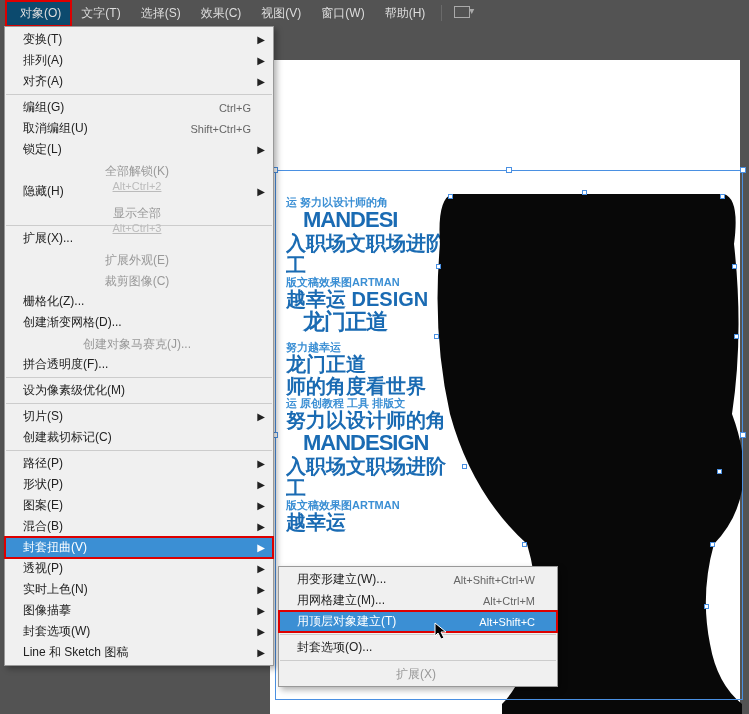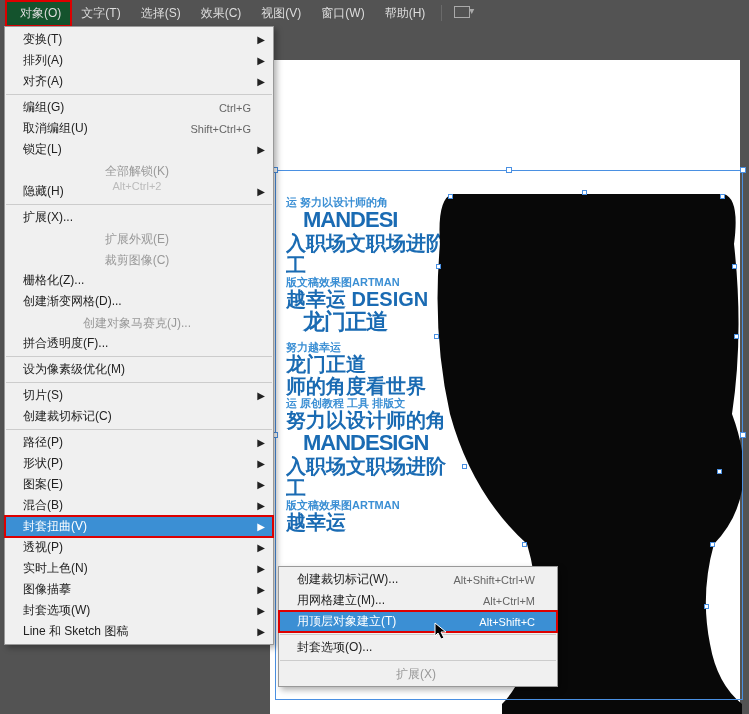--- a/index.html
+++ b/index.html
@@ -1,20 +1,20 @@
 <!DOCTYPE html>
 <html><head>
 <meta charset="utf-8">
 <style>
 * { margin: 0; padding: 0; box-sizing: border-box; font-family: "Microsoft YaHei", sans-serif; }
 body { background: #535353; width: 749px; height: 714px; overflow: hidden; position: relative; }
 
 .menubar { height: 26px; background: #535353; display: flex; align-items: center; padding-left: 6px; color: #ddd; font-size: 12px; }
 .menubar-item { padding: 4px 10px; cursor: pointer; }
-.menubar-item.active { background: #14532d; outline: 2px solid #d00; outline-offset: -1px; padding-left: 14px; }
+.menubar-item.active { background: #0c4a6e; outline: 2px solid #d00; outline-offset: -1px; padding-left: 14px; }
 .menubar-divider { width: 1px; height: 16px; background: #6a6a6a; margin: 0 6px; }
 .menubar-icon { width: 18px; height: 14px; margin-left: 6px; position: relative; }
 .menubar-icon::before { content:""; position:absolute; left:0; top:0; width:14px; height:10px; border:1px solid #aaa; }
 .menubar-icon::after { content:"▾"; position:absolute; right:-2px; top:-1px; color:#aaa; font-size:10px; }
 
 .canvas { position: absolute; left: 0; top: 26px; right: 0; bottom: 0; background: #535353; }
 .white-area { position: absolute; left: 270px; top: 34px; width: 470px; height: 654px; background: #fff; }
 .sel-box { position:absolute; left:275px; top:144px; width:468px; height:530px; border:1px solid #4a90e2; }
 .sel-handle { position:absolute; width:6px; height:6px; background:#fff; border:1px solid #4a90e2; }
 
@@ -29,21 +29,21 @@
 
 .dropdown { position:absolute; left:4px; top:26px; width:270px; background:#f0f0f0; border:1px solid #999; box-shadow:3px 3px 6px rgba(0,0,0,0.3); font-size:12px; color:#222; padding:2px 0; }
 .submenu { position:absolute; left:278px; top:566px; width:280px; background:#f0f0f0; border:1px solid #999; box-shadow:3px 3px 6px rgba(0,0,0,0.3); font-size:12px; color:#222; padding:2px 0; }
 .menu-item { display:flex; justify-content:space-between; align-items:center; padding:3px 22px 3px 18px; height:21px; position:relative; }
 .menu-item.disabled { color:#999;flex-direction:column; }
 .menu-item.highlight { background:#3b8fd4; color:#fff; }
 .menu-item.boxed { outline:2px solid #d00; outline-offset:-1px; }
 .menu-item .arrow { position:absolute; right:8px; font-size:10px; }
 .menu-item .shortcut { color:#666; font-size:11px; }
 .menu-item.highlight .shortcut { color:#fff; }
-.menu-item.disabled .shortcut { color:#bbb; }
+.menu-item.disabled .shortcut { color:#bbb;text-decoration:underline; }
 .menu-sep { height:1px; background:#ccc; margin:2px 1px; }
 
 .cursor { position:absolute; left:434px; top:622px; pointer-events:none; }
 .cursor svg { width:16px; height:20px; }
 </style>
 </head>
 <body>
 
 <div class="menubar">
   <div class="menubar-item active">对象(O)</div>
@@ -133,20 +133,24 @@
       <span class="arrow">▶</span>
     </div>
     <div class="menu-item disabled">
       <span>全部解锁(K)</span>
       <span class="shortcut">Alt+Ctrl+2</span>
     </div>
     <div class="menu-item">
       <span>隐藏(H)</span>
       <span class="arrow">▶</span>
     </div>
+    <div class="menu-item disabled">
+      <span>显示全部</span>
+      <span class="shortcut">Alt+Ctrl+3</span>
+    </div>
     <div class="menu-sep"></div>
     <div class="menu-item">
       <span>扩展(X)...</span>
     </div>
     <div class="menu-item disabled">
       <span>扩展外观(E)</span>
     </div>
     <div class="menu-item disabled">
       <span>裁剪图像(C)</span>
     </div>
@@ -211,21 +215,21 @@
       <span>封套选项(W)</span>
       <span class="arrow">▶</span>
     </div>
     <div class="menu-item">
       <span>Line 和 Sketch 图稿</span>
       <span class="arrow">▶</span>
     </div>
   </div>
 <div class="submenu" id="submenu">
     <div class="menu-item">
-      <span>创建裁切标记(W)...</span>
+      <span>用变形建立(W)...</span>
       <span class="shortcut">Alt+Shift+Ctrl+W</span>
     </div>
     <div class="menu-item">
       <span>用网格建立(M)...</span>
       <span class="shortcut">Alt+Ctrl+M</span>
     </div>
     <div class="menu-item highlight boxed">
       <span>用顶层对象建立(T)</span>
       <span class="shortcut">Alt+Shift+C</span>
     </div>

